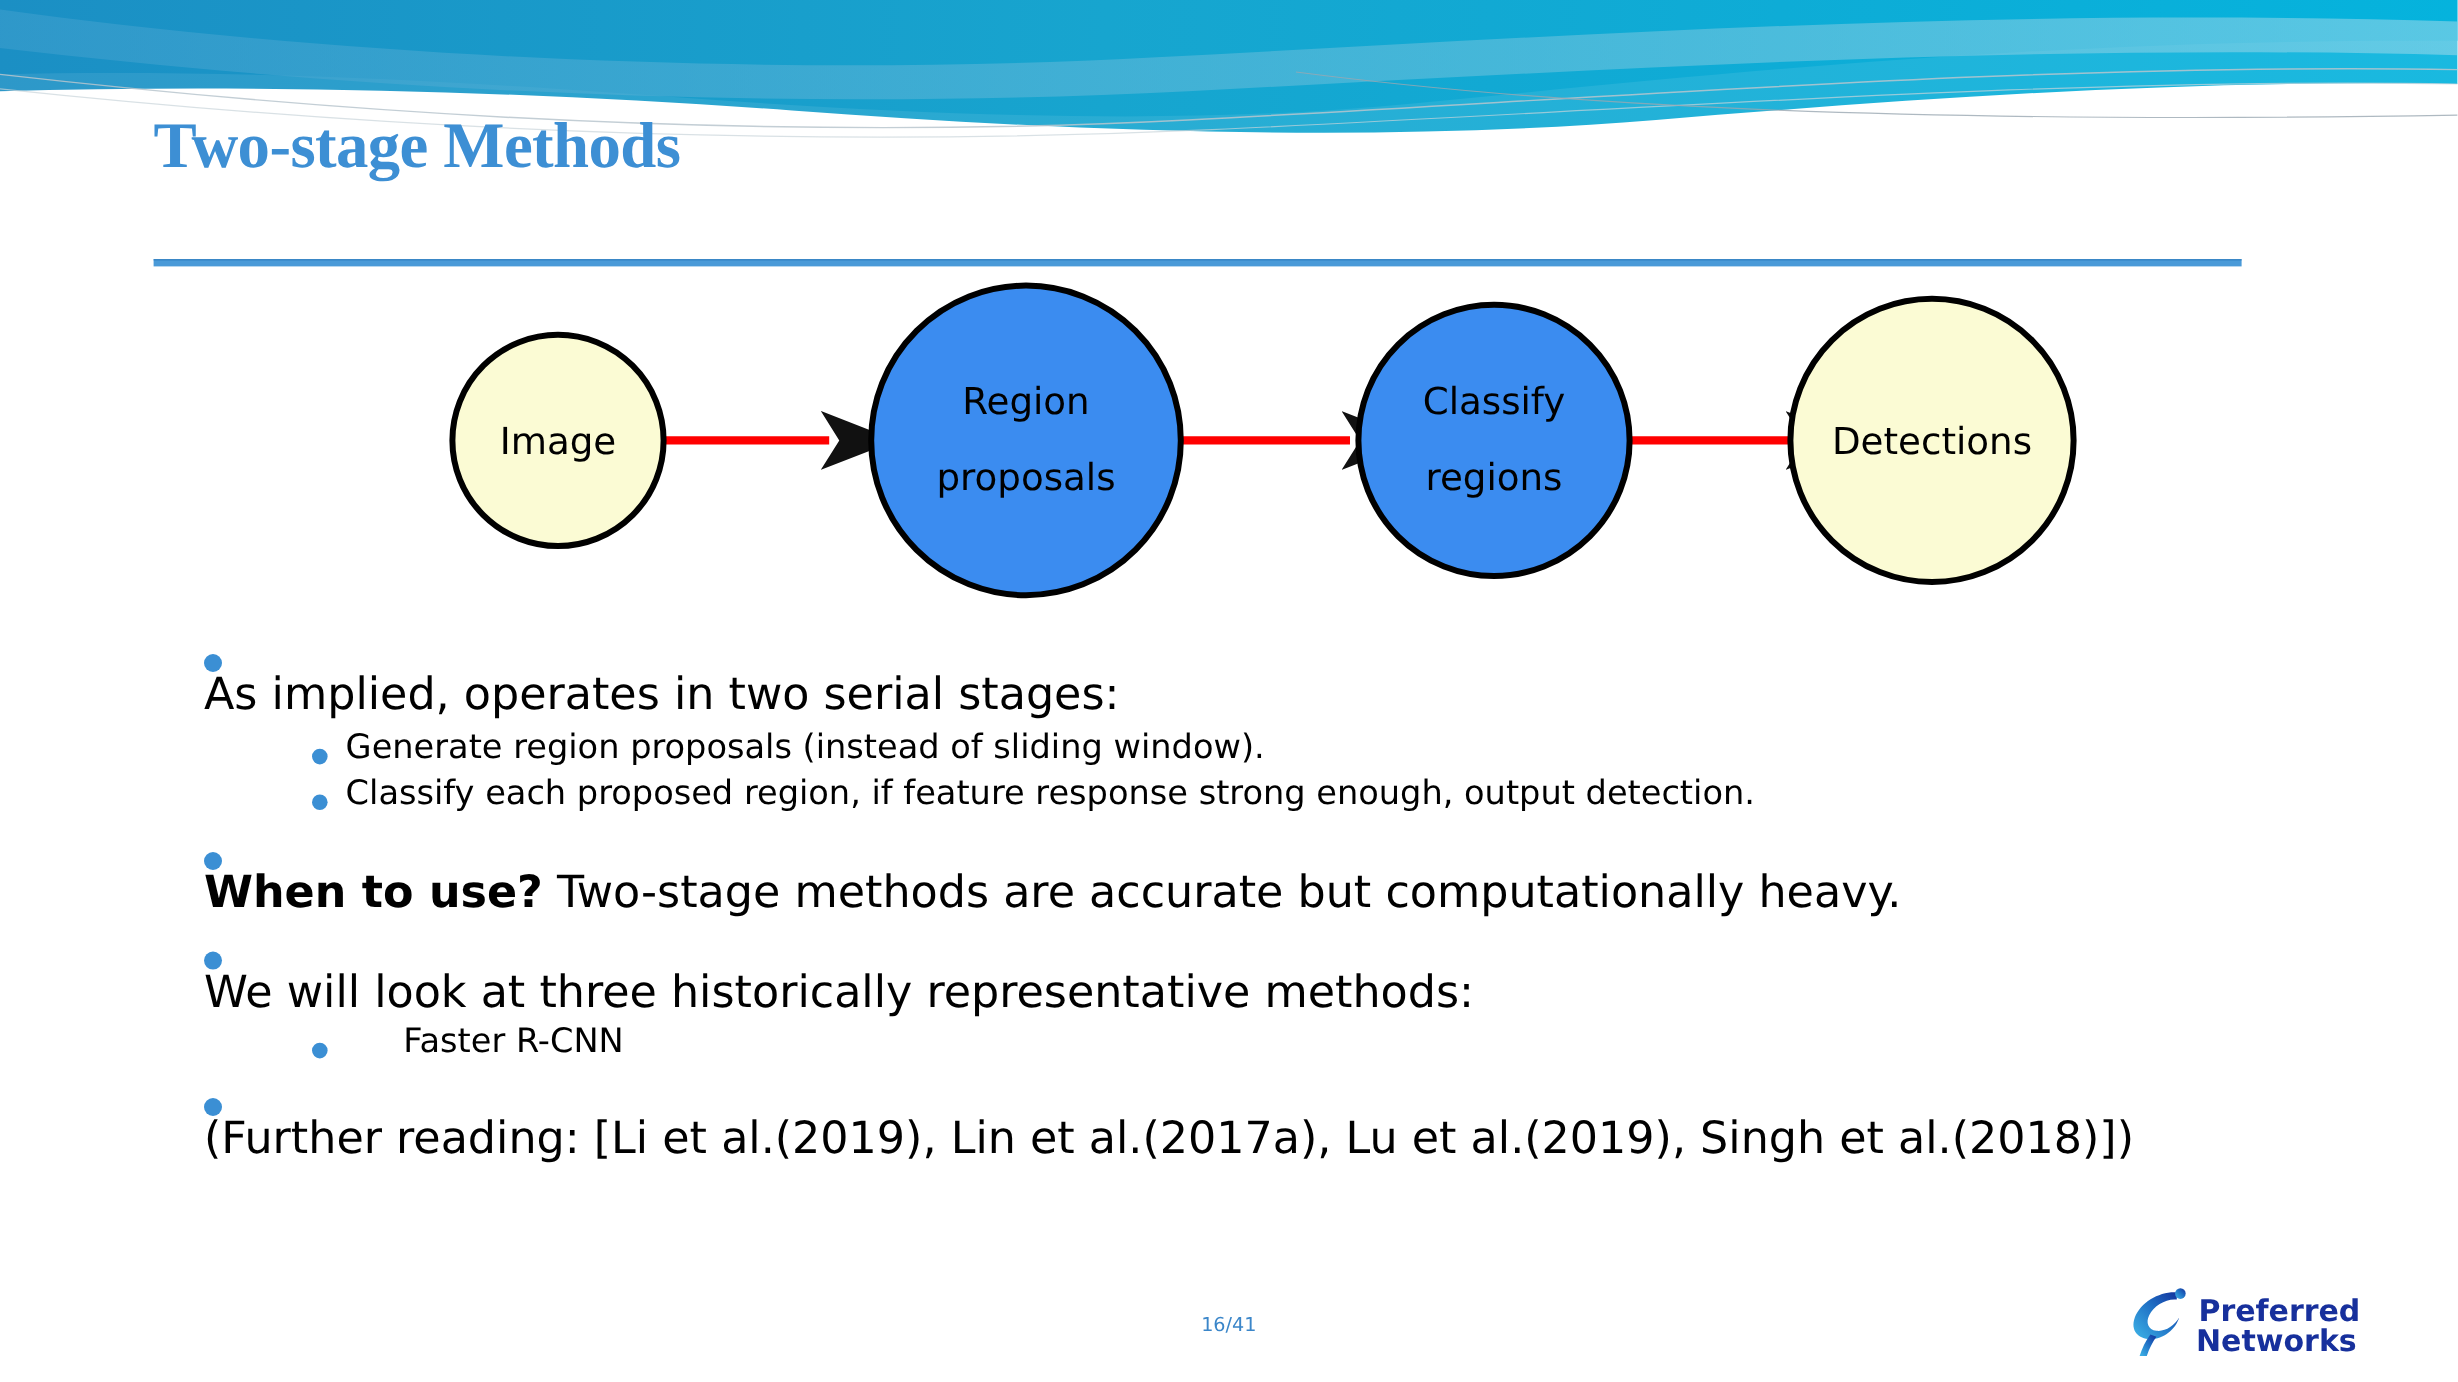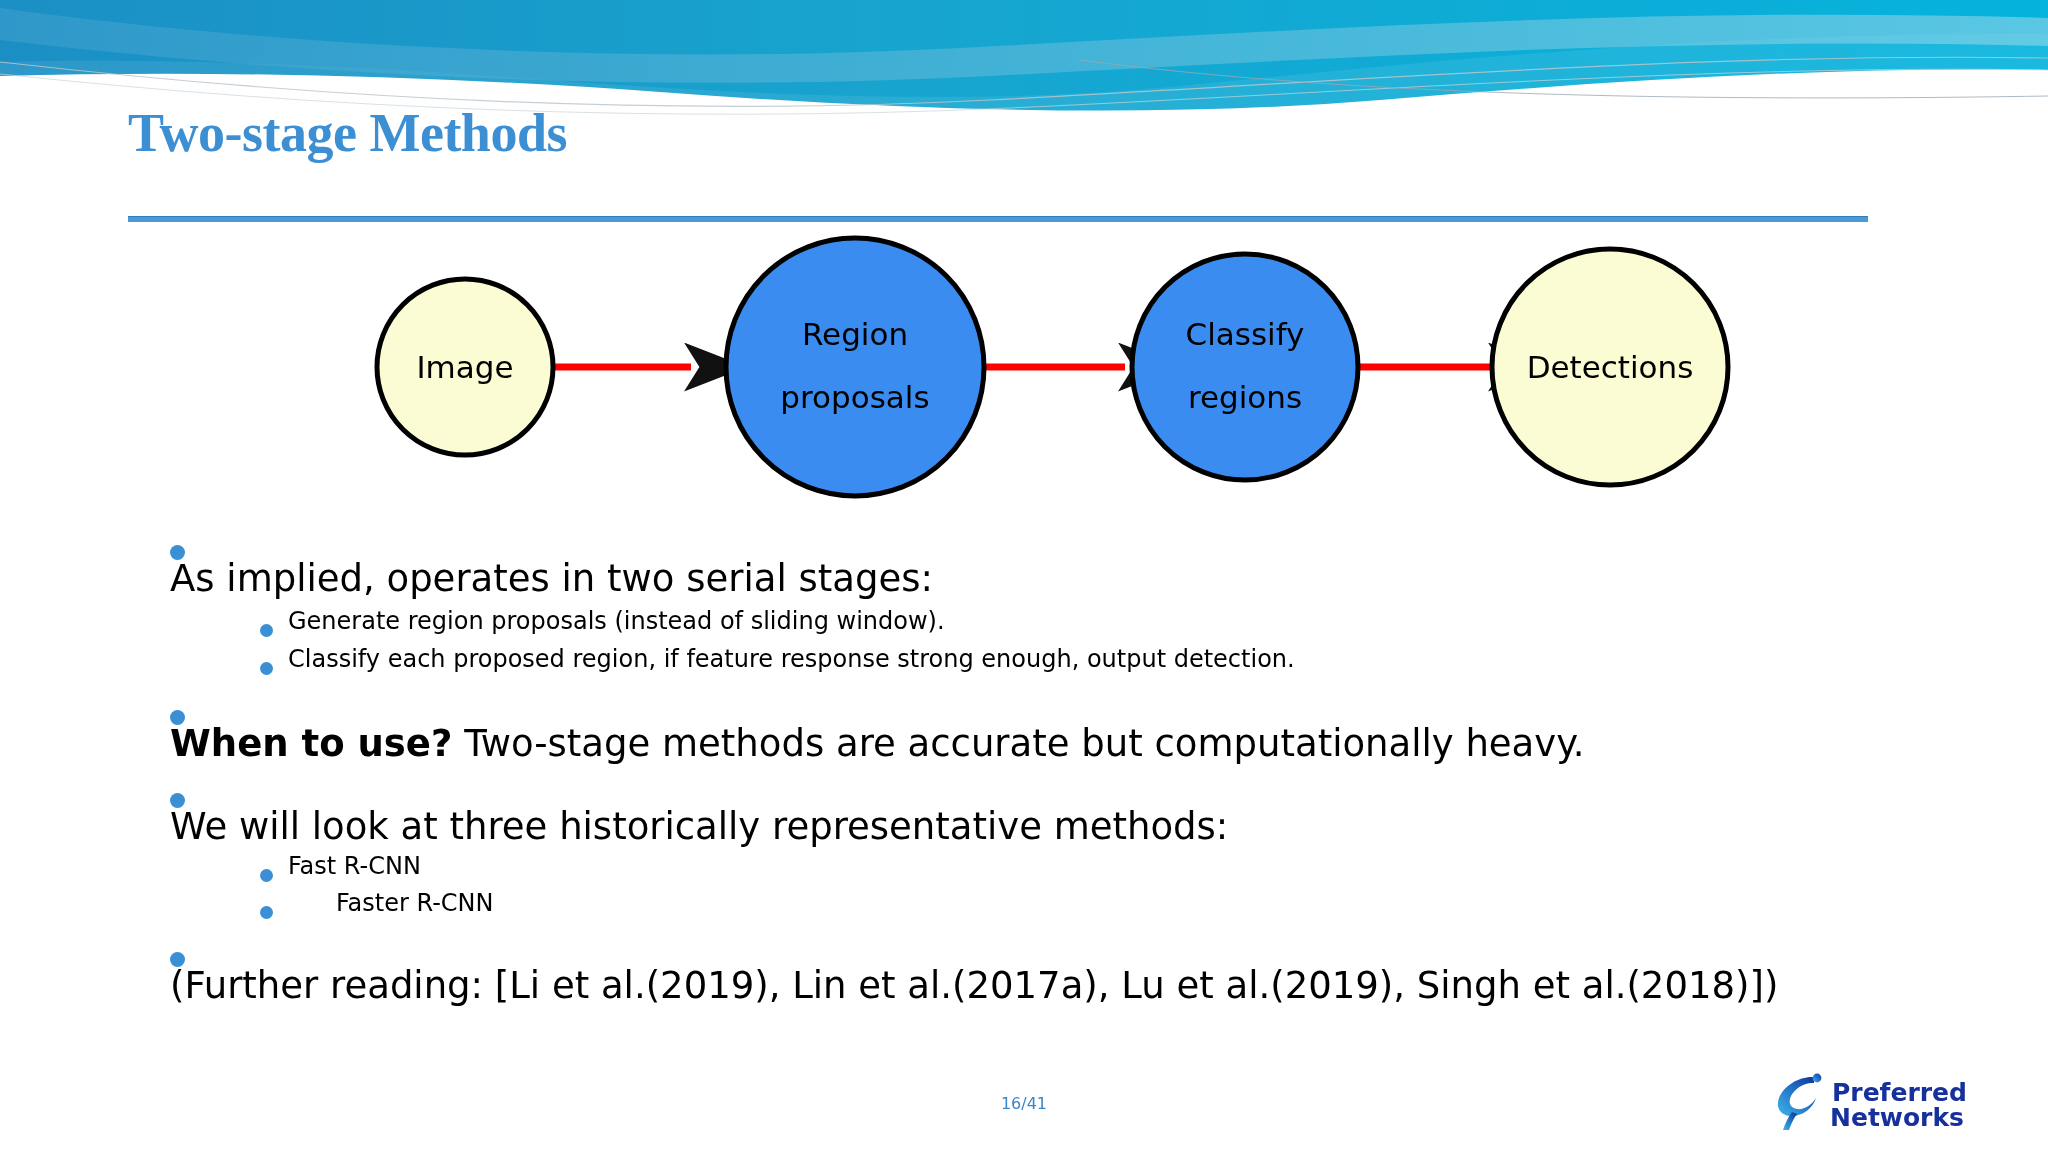--- a/index.html
+++ b/index.html
@@ -22,21 +22,21 @@
     width: 2048px;
     height: 120px;
     overflow: hidden;
   }
   #header-banner svg { display: block; }
 
   
   #slide-title {
     position: absolute;
     left: 128px;
-    top: 102px;
+    top: 90px;
     font-family: "Liberation Serif", "DejaVu Serif", serif;
     font-weight: bold;
     font-size: 54px;
     letter-spacing: -0.5px;
     color: #3d8fd4;
     white-space: nowrap;
   }
   #title-rule {
     position: absolute;
     left: 128px;
@@ -87,21 +87,21 @@
   }
   .lvl1 .dot { margin-top: 17px; }
   .lvl2 .dot { width: 13px; height: 13px; margin-top: 15px; margin-right: 15px; }
 
   .txt {
     font-family: "DejaVu Sans", sans-serif;
     color: #000000;
     white-space: nowrap;
   }
   .lvl1 .txt { font-size: 37px; }
-  .lvl2 .txt { font-size: 24px; }
+  .lvl2 .txt { font-size: 28px; }
   .txt b { font-weight: bold; }
 
   .sp-a  { margin-top: 0px; }
   .sp-b  { margin-top: 12px; }
   .sp-c  { margin-top: 10px; }
   .sp-d  { margin-top: 18px; }
   .sp-e  { margin-top: 14px; }
   .sp-f  { margin-top: 12px; }
   .sp-g  { margin-top: 9px; }
   .sp-h  { margin-top: 9px; gap: 48px; }
@@ -216,24 +216,20 @@
     <span class="dot"></span>
     <span class="txt"><b>When to use?</b><span> Two-stage methods are accurate but computationally heavy.</span></span>
   </div>
 
   <div class="bullet-row lvl1 sp-e">
     <span class="dot"></span>
     <span class="txt">We will look at three historically representative methods:</span>
   </div>
 
 
-  <div class="bullet-row lvl2 sp-g">
-    <span class="dot"></span>
-    <span class="txt">Fast R-CNN</span>
-  </div>
 
   <div class="bullet-row lvl2 sp-h">
     <span class="dot"></span>
     <span class="txt">Faster R-CNN</span>
   </div>
 
   <div class="bullet-row lvl1 sp-i">
     <span class="dot"></span>
     <span class="txt">(Further reading: [Li et al.(2019), Lin et al.(2017a), Lu et al.(2019), Singh et al.(2018)])</span>
   </div>

